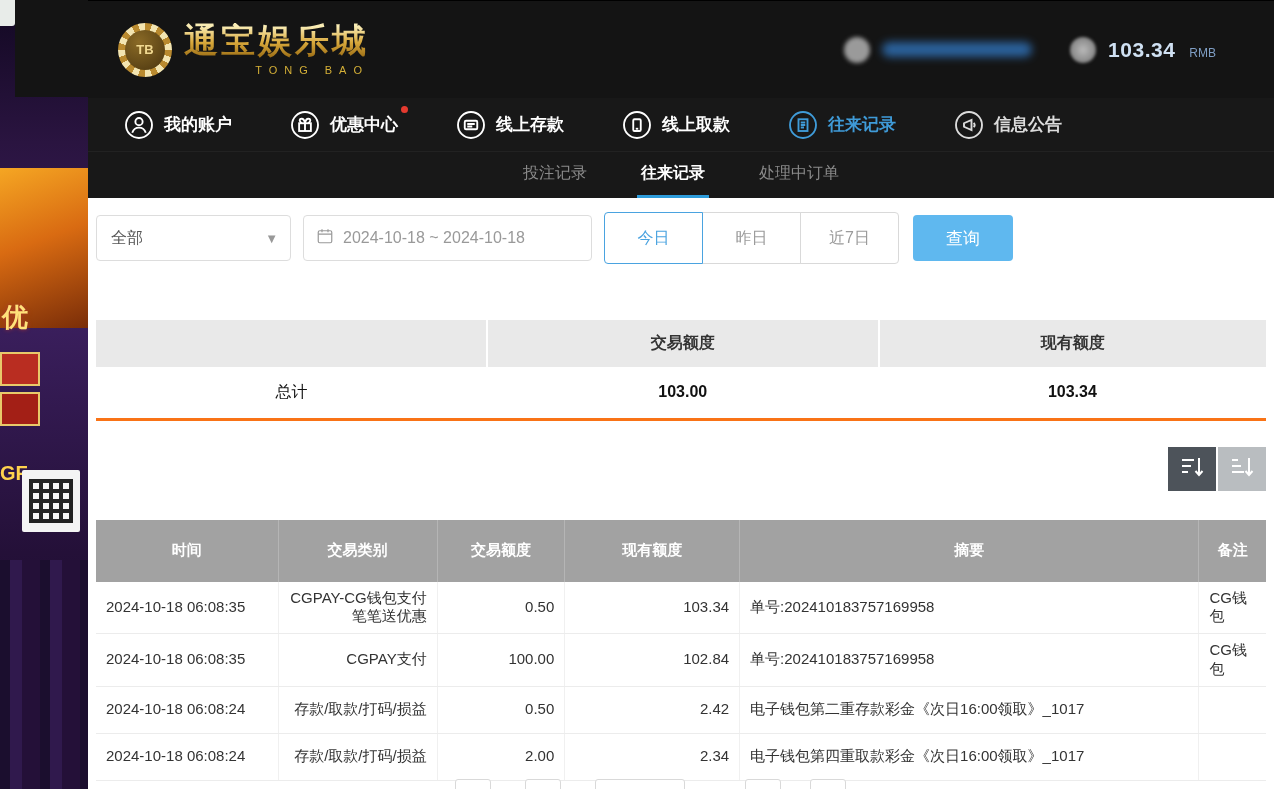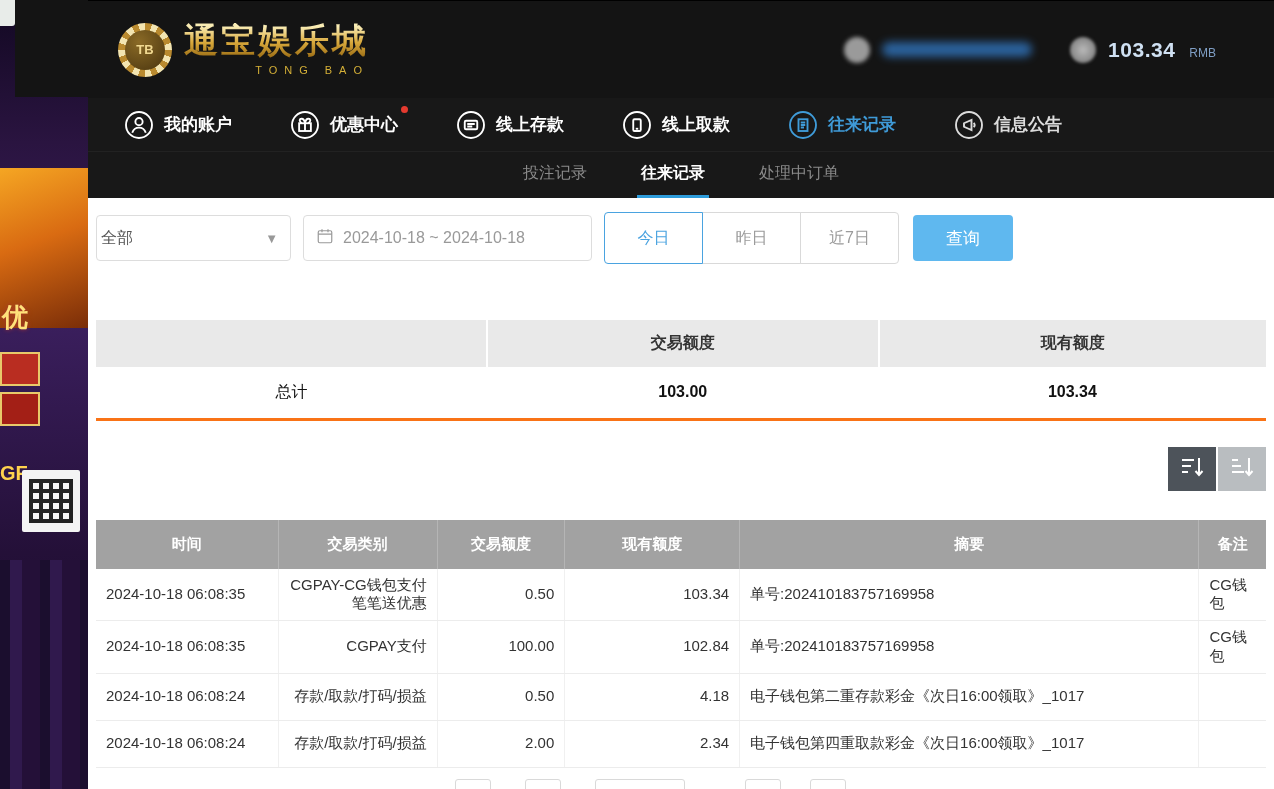--- a/index.html
+++ b/index.html
@@ -57,21 +57,21 @@
   .nav-item.dim { opacity:.85; }
 
   
   .subnav { height:47px; background:#181818; display:flex; align-items:stretch; justify-content:center; gap:46px; border-top:1px solid #222; }
   .tab { display:flex; align-items:center; color:#8a8a8a; font-size:16px; cursor:pointer; border-bottom:3px solid transparent; padding:0 4px; }
   .tab.active { color:#fff; border-bottom-color:#2d9cdb; font-weight:bold; }
 
   
   .filters { display:flex; align-items:center; margin:14px 8px 0 8px; }
   .select-box { position:relative; width:195px; height:46px; border:1px solid #ddd; border-radius:4px;
-    display:flex; align-items:center; padding:0 4px; color:#555; font-size:16px; background:#fff; cursor:pointer; }
+    display:flex; align-items:center; padding:0 14px; color:#555; font-size:16px; background:#fff; cursor:pointer; }
   .select-box .chev { position:absolute; right:12px; color:#999; font-size:13px; }
   .date-box { width:289px; height:46px; border:1px solid #ddd; border-radius:4px; margin-left:12px;
     display:flex; align-items:center; gap:9px; padding:0 12px; color:#999; font-size:16px; background:#fff; cursor:pointer; }
   .cal-ic svg { width:18px; height:18px; stroke:#999; fill:none; stroke-width:1.6; }
   .quick-group { display:flex; margin-left:12px; }
   .qbtn { width:99px; height:52px; border:1px solid #d9d9d9; background:#fff; color:#9a9a9a; font-size:16px;
     display:flex; align-items:center; justify-content:center; margin-left:-1px; cursor:pointer; }
   .qbtn:first-child { border-radius:4px 0 0 4px; margin-left:0; }
   .qbtn:last-child { border-radius:0 4px 4px 0; }
   .qbtn.active { border-color:#4aa3e0; color:#4aa3e0; position:relative; z-index:1; }
@@ -87,21 +87,21 @@
 
   
   .sort-row { display:flex; justify-content:flex-end; margin:26px 8px 0 8px; gap:2px; }
   .sort-btn { width:48px; height:44px; display:flex; align-items:center; justify-content:center; cursor:pointer; }
   .sort-btn.dark { background:#4d535a; }
   .sort-btn.light { background:#b9bdc0; }
   .sort-btn svg { width:26px; height:26px; stroke:#fff; fill:none; stroke-width:2; }
 
   
   .records { width:calc(100% - 16px); margin:29px 8px 0 8px; border-collapse:collapse; table-layout:fixed; }
-  .records th { background:#a2a2a2; color:#fff; font-size:15px; font-weight:bold; height:49px; border-right:1px solid #b5b5b5; }
+  .records th { background:#a2a2a2; color:#fff; font-size:15px; font-weight:bold; height:62px; border-right:1px solid #b5b5b5; }
   .records th:last-child { border-right:none; }
   .records td { font-size:15px; color:#333; border-bottom:1px solid #ececec; border-right:1px solid #f0f0f0;
     padding:7px 10px; height:47px; line-height:1.25; background:#fff; }
   .records td:last-child { border-right:none; }
   .td-time { text-align:left; padding-left:9px; white-space:nowrap; }
   .td-type { text-align:right; }
   .td-amount, .td-balance { text-align:right; padding-right:10px; }
   .td-summary { text-align:left; padding-left:14px; }
   .td-note { text-align:left; padding:7px 6px; word-break:break-all; }
 
@@ -309,21 +309,21 @@
           <td class="td-type">CGPAY支付</td>
           <td class="td-amount">100.00</td>
           <td class="td-balance">102.84</td>
           <td class="td-summary">单号:202410183757169958</td>
           <td class="td-note">CG钱包</td>
         </tr>
         <tr>
           <td class="td-time">2024-10-18 06:08:24</td>
           <td class="td-type">存款/取款/打码/损益</td>
           <td class="td-amount">0.50</td>
-          <td class="td-balance">4.18</td>
+          <td class="td-balance">2.42</td>
           <td class="td-summary">电子钱包第二重存款彩金《次日16:00领取》_1017</td>
           <td class="td-note"></td>
         </tr>
         <tr>
           <td class="td-time">2024-10-18 06:08:24</td>
           <td class="td-type">存款/取款/打码/损益</td>
           <td class="td-amount">2.00</td>
           <td class="td-balance">2.34</td>
           <td class="td-summary">电子钱包第四重取款彩金《次日16:00领取》_1017</td>
           <td class="td-note"></td>

